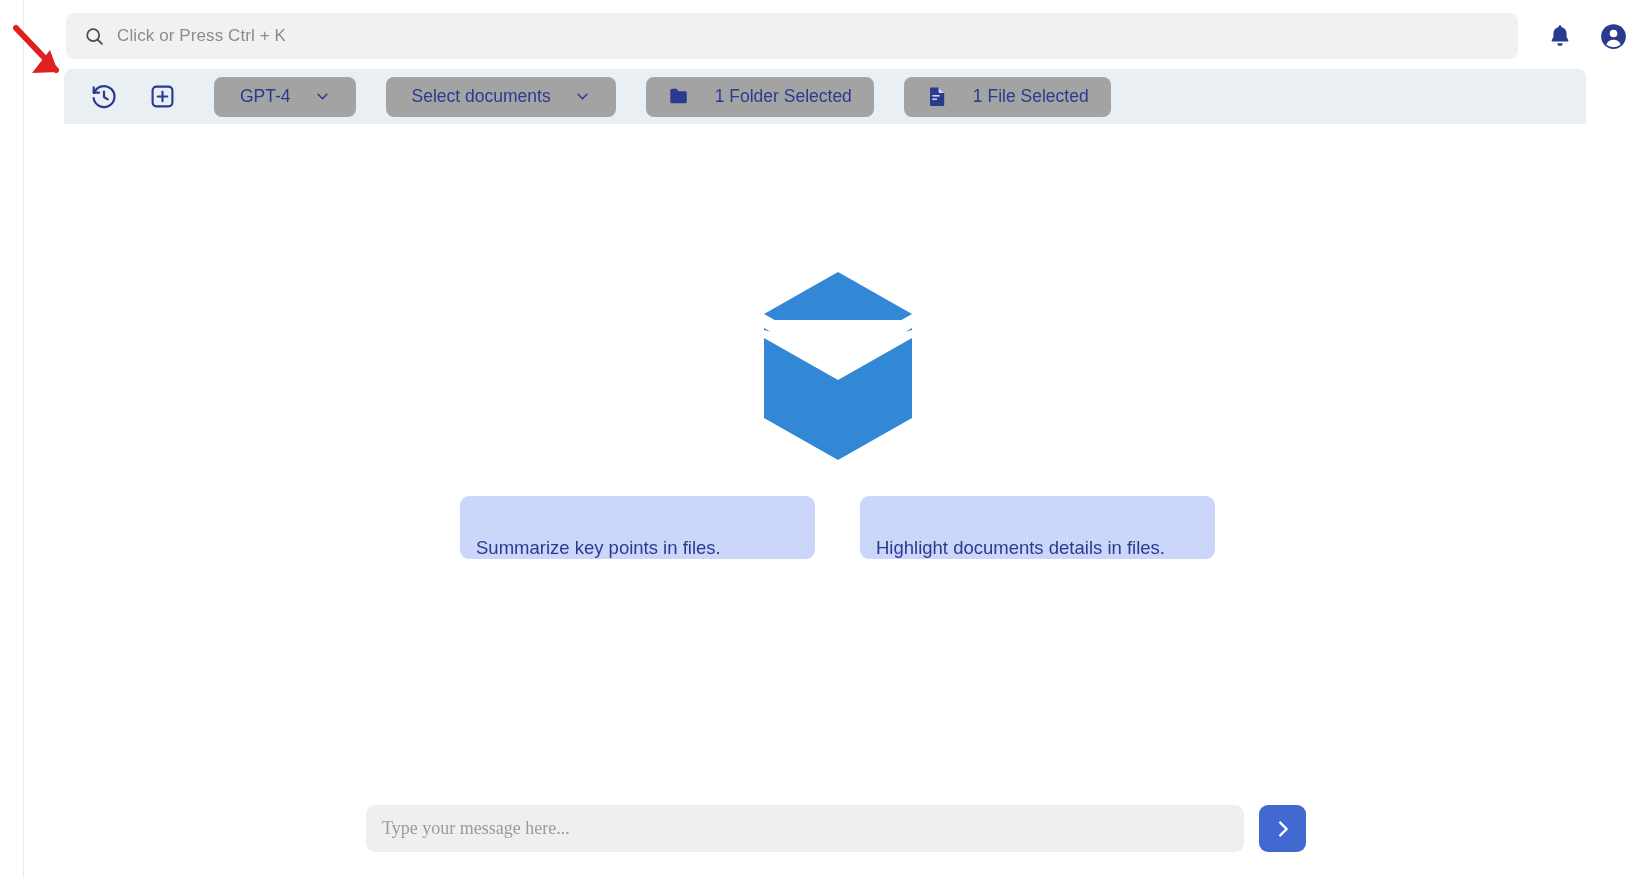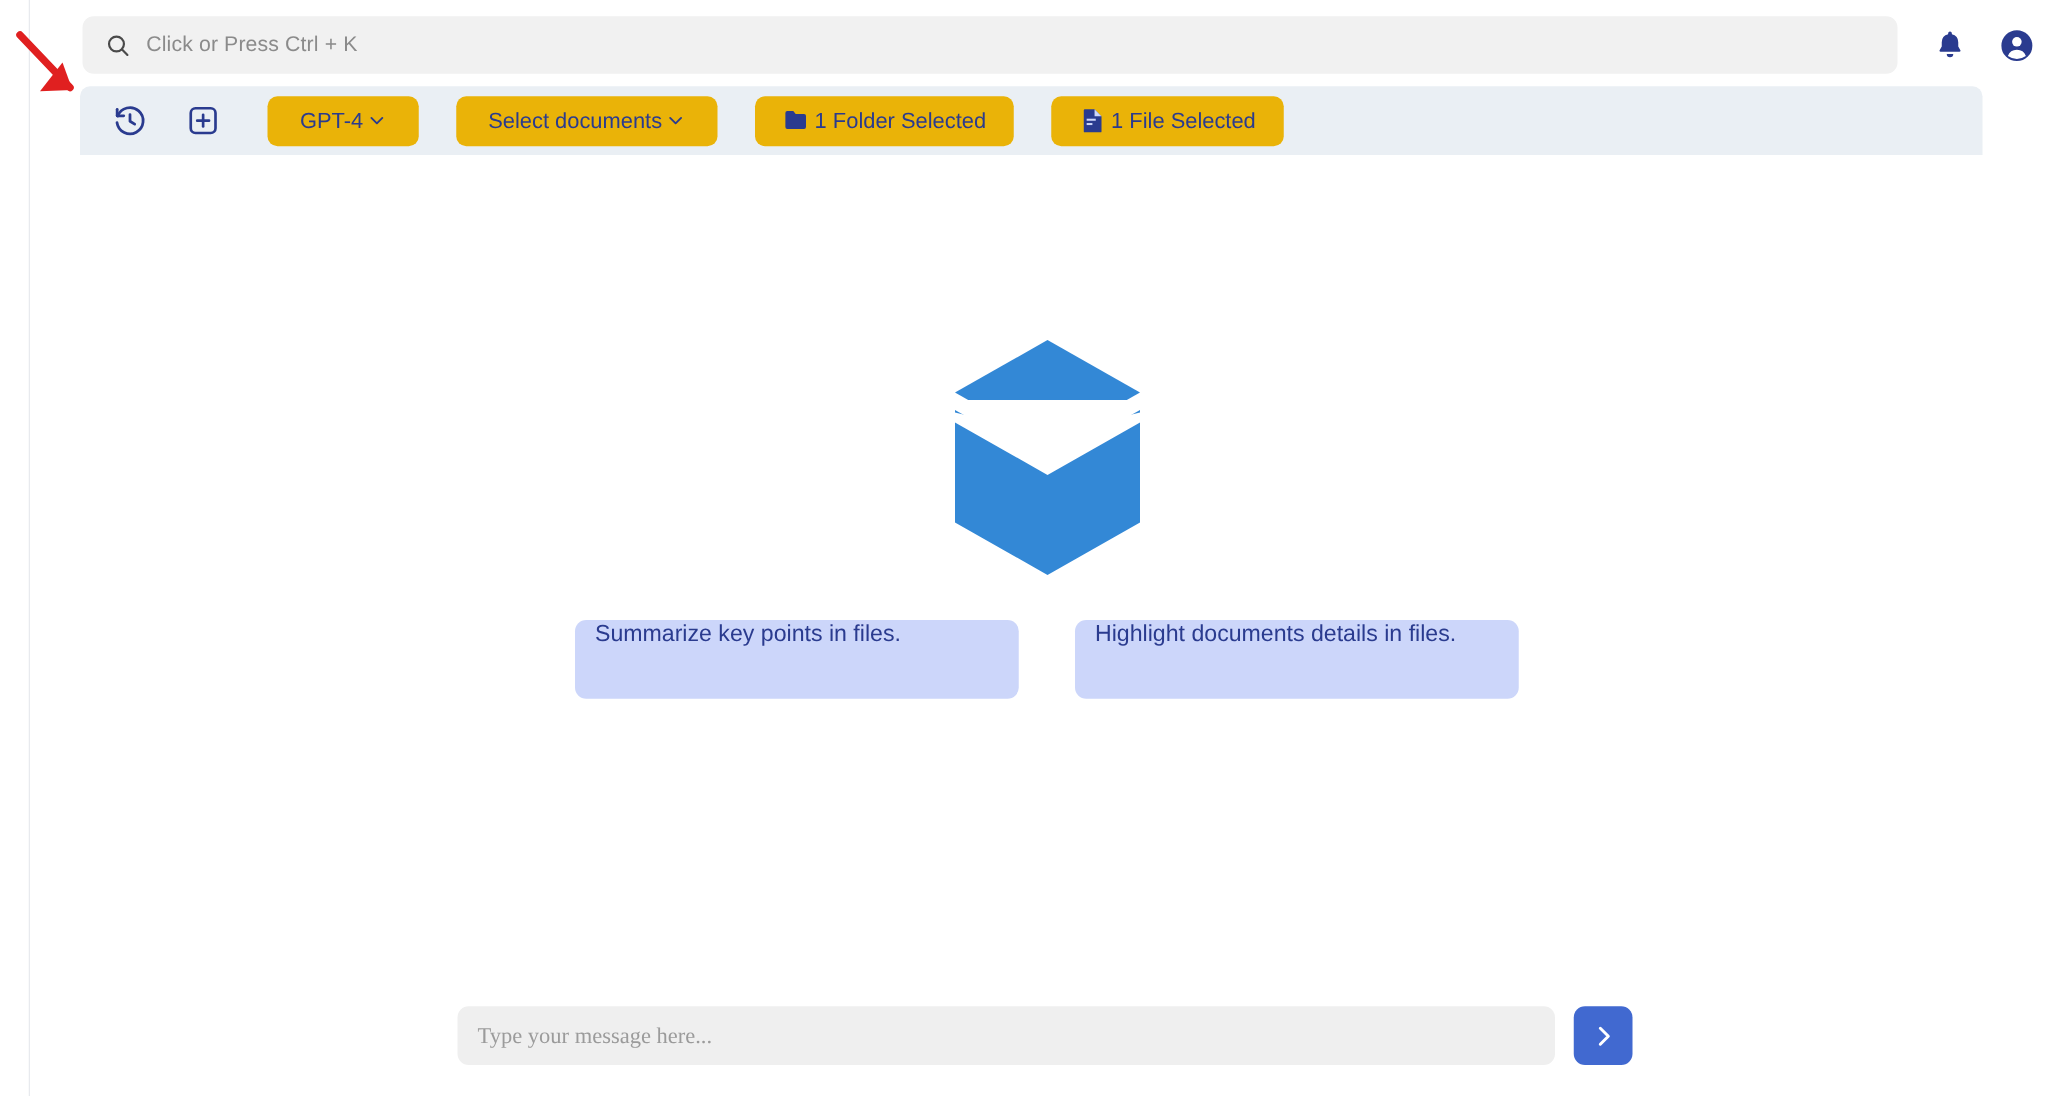--- a/index.html
+++ b/index.html
@@ -77,26 +77,26 @@
     padding: 0 18px;
   }
   .tb-icon {
     width: 44px; height: 44px;
     display: flex; align-items: center; justify-content: center;
     cursor: pointer;
     margin-right: 14px;
   }
   .chip {
     height: 40px;
-    background: #eab308;
+    background: #a3a3a3;
     border-radius: 8px;
     display: flex;
     align-items: center;
     justify-content: center;
-    gap: 3px;
+    gap: 24px;
     padding: 0 22px;
     color: #2a3b8f;
     font-size: 17.5px;
     font-weight: 500;
     cursor: pointer;
     white-space: nowrap;
   }
   .chip.dropdown { padding: 0 26px; }
   .chip + .chip { margin-left: 30px; text-align: center; }
   .tb-icon + .chip { margin-left: 16px; }
@@ -123,21 +123,21 @@
     margin-top: 34px;
     display: grid;
     grid-template-columns: 355px 355px;
     gap: 18px 45px;
   }
   .sugg-card {
     height: 63px;
     background: #ccd6fa;
     border-radius: 9px;
     display: flex;
-    align-items: flex-start;
+    align-items: flex-end;
     padding: 0 16px;
     color: #2a3b8f;
     font-size: 18.5px;
     cursor: pointer;
   }
 
   
   .composer {
     position: absolute;
     left: 366px;

